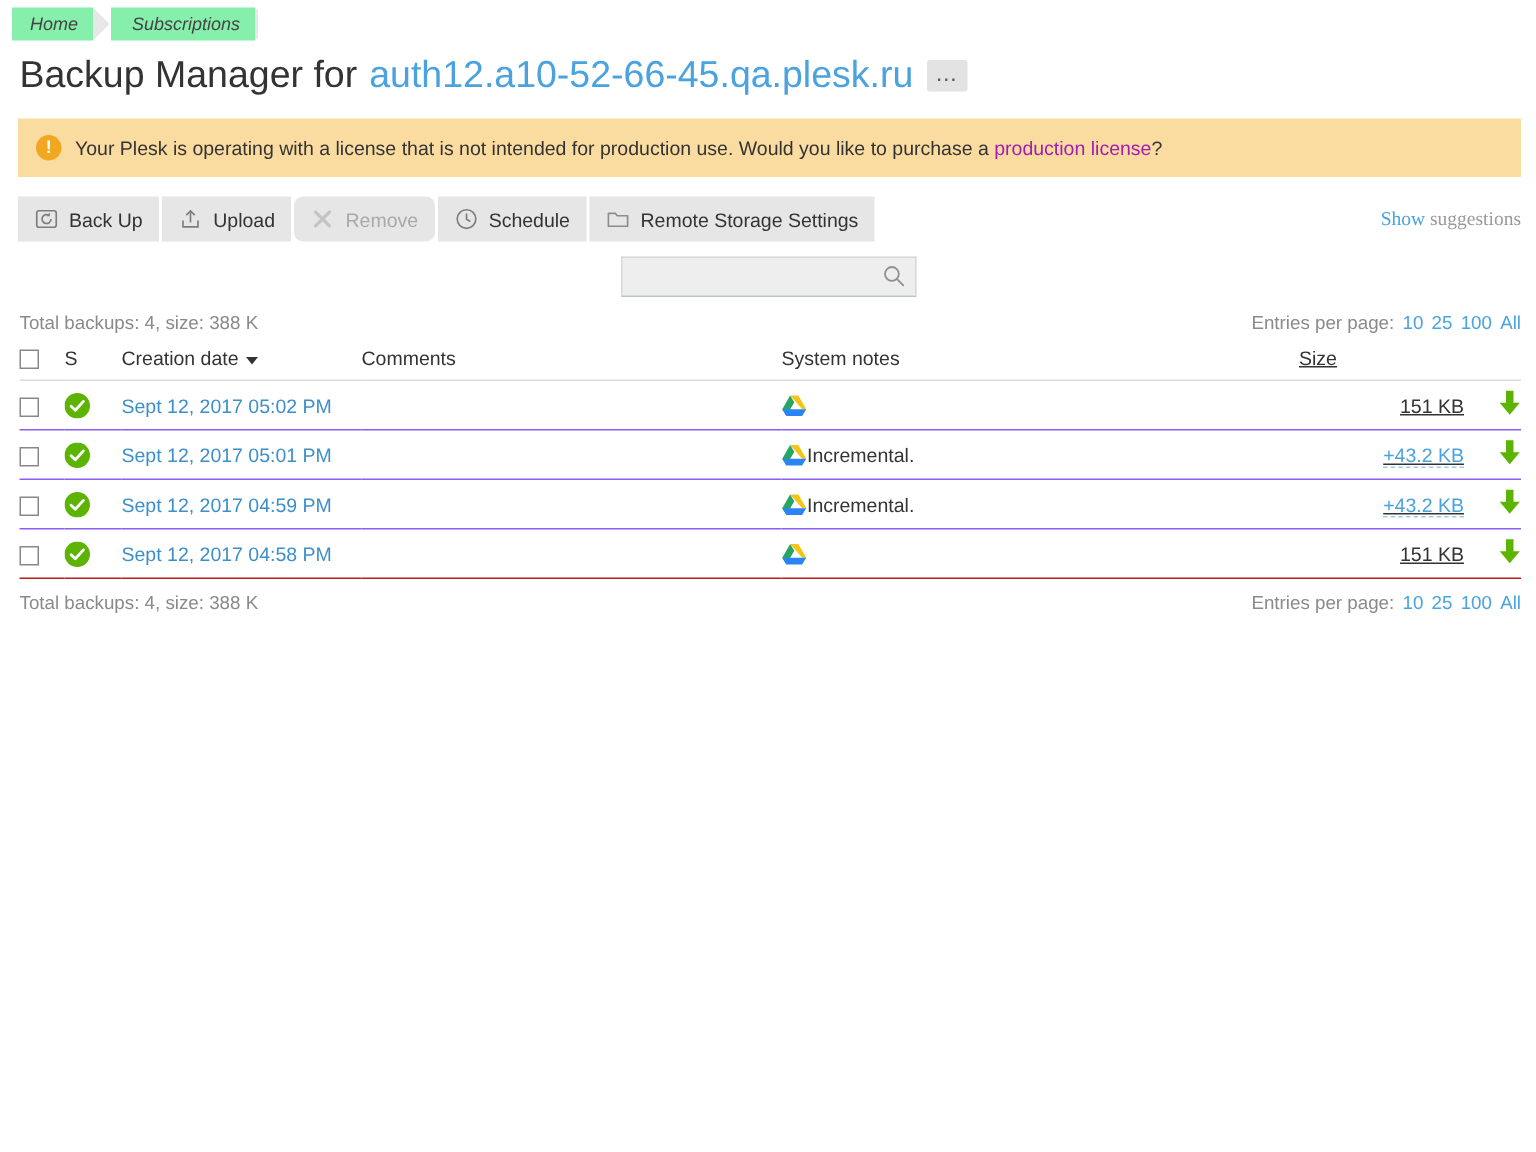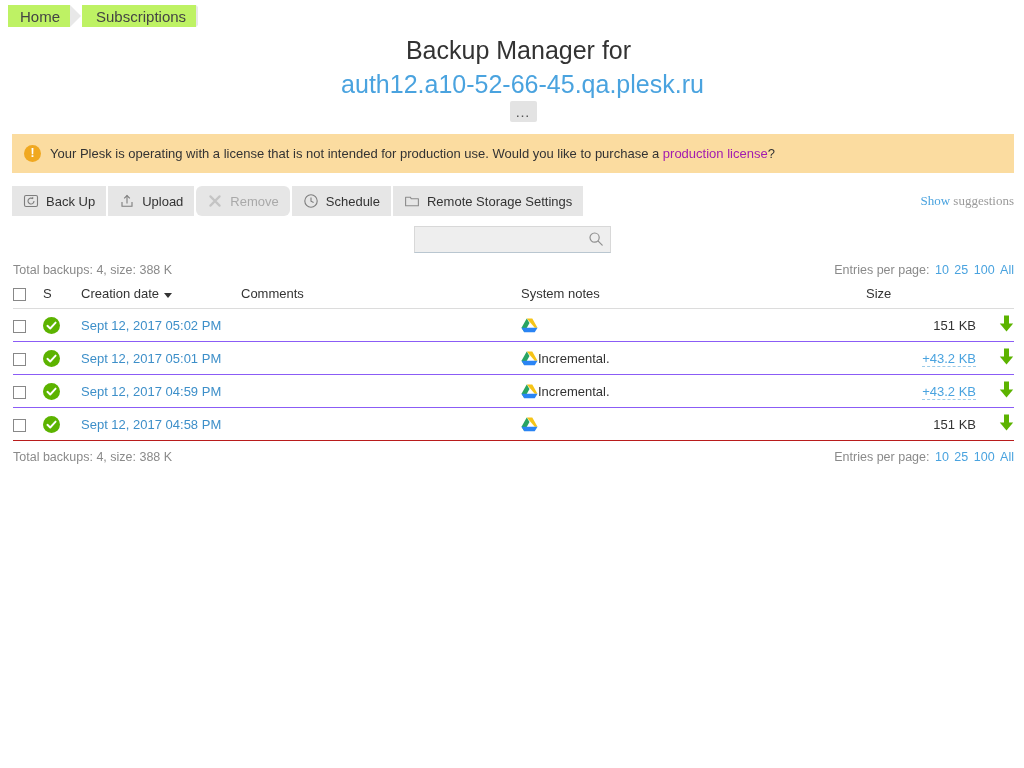--- a/index.html
+++ b/index.html
@@ -16,29 +16,30 @@
   
   .breadcrumb {
     height: 22px;
     display: flex;
     align-items: stretch;
     padding-left: 8px;
     margin-top: 5px;
   }
   .crumb {
     position: relative;
-    background: #bef264;
+    background: #86efac;
     display: flex;
     align-items: center;
     padding: 0 10px 0 14px;
-    font-size: 15px;
+    font-size: 12px;
     color: #444;
     margin-right: 12px;
     text-decoration: none;
     white-space: nowrap;
+    font-style: italic;
   }
   .crumb:first-child { padding-left: 12px; }
   .crumb::after {
     content: "";
     position: absolute;
     right: -11px; top: 0;
     width: 0; height: 0;
     border-top: 11px solid transparent;
     border-bottom: 11px solid transparent;
     border-left: 11px solid #e8e8e8;
@@ -58,21 +59,20 @@
   
   .page-title {
     display: flex;
     align-items: center;
     padding: 6px 0 4px 13px;
     font-size: 25px;
     font-weight: normal;
     color: #333333;
     line-height: 34px;
     white-space: nowrap;
-    flex-direction: column;
   }
   .page-title .host {
     color: #4aa3df;
     margin-left: 8px;
   }
   .dots-btn {
     margin-left: 9px;
     background: #e3e3e3;
     border: none;
     border-radius: 2px;
@@ -205,21 +205,21 @@
     vertical-align: middle;
     height: 31px;
   }
   table.backups tr:last-child td { border-bottom: 1px solid #b91c1c; }
 
   .col-check { width: 30px; }
   .col-s     { width: 38px; }
   .col-date  { width: 160px; }
   .col-comments { width: 280px; }
   .col-notes { }
-  .col-size  { width: 110px; text-align: right; }
+  .col-size  { width: 110px; text-align: right; text-decoration: underline; }
   .col-dl    { width: 38px; text-align: right; }
 
   th.col-size { text-align: right; padding-right: 42px; }
 
   .chk {
     width: 13px; height: 13px;
     border: 1px solid #888;
     background: #fff;
     display: inline-block;
     cursor: pointer;

